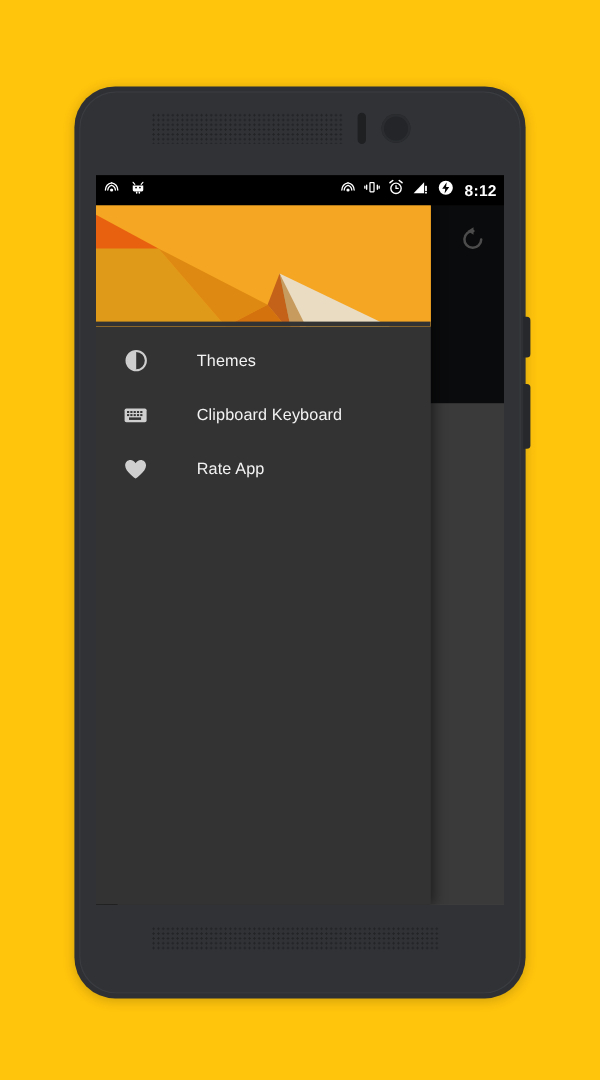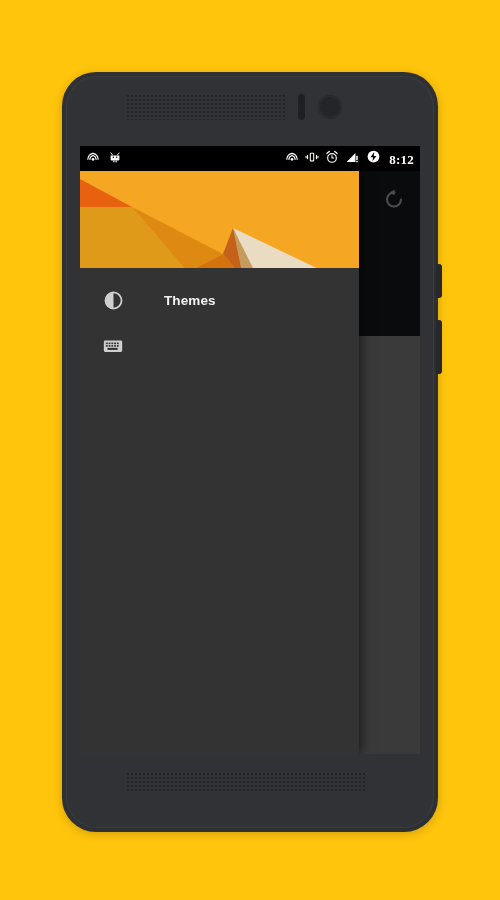--- a/index.html
+++ b/index.html
@@ -93,21 +93,21 @@
     left: 0; top: 0;
     width: 340px; height: 25px;
     background: #000;
     color: #fff;
     display: flex;
     align-items: center;
     padding: 0 6px;
     box-sizing: border-box;
   }
   #status-left { display: flex; align-items: center; gap: 8px; }
-  #status-right { margin-left: auto; display: flex; align-items: flex-end; gap: 6px; font-family: Liberation Serif, serif; }
+  #status-right { margin-left: auto; display: flex; align-items: center; gap: 6px; }
   .sicon { display: block; }
   #clock {
     font-size: 13px;
     font-weight: bold;
     letter-spacing: .2px;
     margin-left: 2px;
     color: #fff;
   }
 
   
@@ -181,21 +181,21 @@
   }
   .drawer-item .icon {
     width: 26px; height: 26px;
     display: flex; align-items: center; justify-content: center;
     flex: 0 0 26px;
   }
   .drawer-item .label {
     margin-left: 38px;
     color: #f2f2f2;
     font-size: 13.5px;
-    font-weight: bold;
+    font-weight: normal;
     letter-spacing: .1px;
   }
 </style>
 </head>
 <body>
 
 <div id="page">
 
   <div id="phone">
     <div id="phone-inner-bevel"></div>
@@ -278,23 +278,32 @@
                   <rect x="16.2" y="8.2" width="2" height="1.8"></rect>
                   <rect x="4.2" y="11" width="2" height="1.8"></rect>
                   <rect x="7.2" y="11" width="2" height="1.8"></rect>
                   <rect x="10.2" y="11" width="2" height="1.8"></rect>
                   <rect x="13.2" y="11" width="2" height="1.8"></rect>
                   <rect x="16.2" y="11" width="2" height="1.8"></rect>
                   <rect x="6" y="14" width="11" height="2.3"></rect>
                 </g>
               </svg>
             </span>
+            <span class="label">Clipboard Keyboard</span>
           </div>
 
 
+          <div class="drawer-item">
+            <span class="icon">
+              <svg width="22" height="22" viewBox="0 0 24 24">
+                <path d="M12 20.5 C12 20.5 2.5 14.2 2.5 8.6 C2.5 5.6 4.8 3.6 7.3 3.6 C9.3 3.6 11.1 4.9 12 6.6 C12.9 4.9 14.7 3.6 16.7 3.6 C19.2 3.6 21.5 5.6 21.5 8.6 C21.5 14.2 12 20.5 12 20.5 Z" fill="#cfcfcf"></path>
+              </svg>
+            </span>
+            <span class="label">Rate App</span>
+          </div>
 
         </div>
       </div>
 
       <div id="statusbar">
         <div id="status-left">
           <span class="sicon">
             <svg width="14" height="14" viewBox="0 0 24 24">
               <circle cx="12" cy="16" r="2.3" fill="#fff"></circle>
               <path d="M6.6 16 A7.6 7.6 0 0 1 12 9.4" fill="none" stroke="#fff" stroke-width="1.9" stroke-linecap="round"></path>

